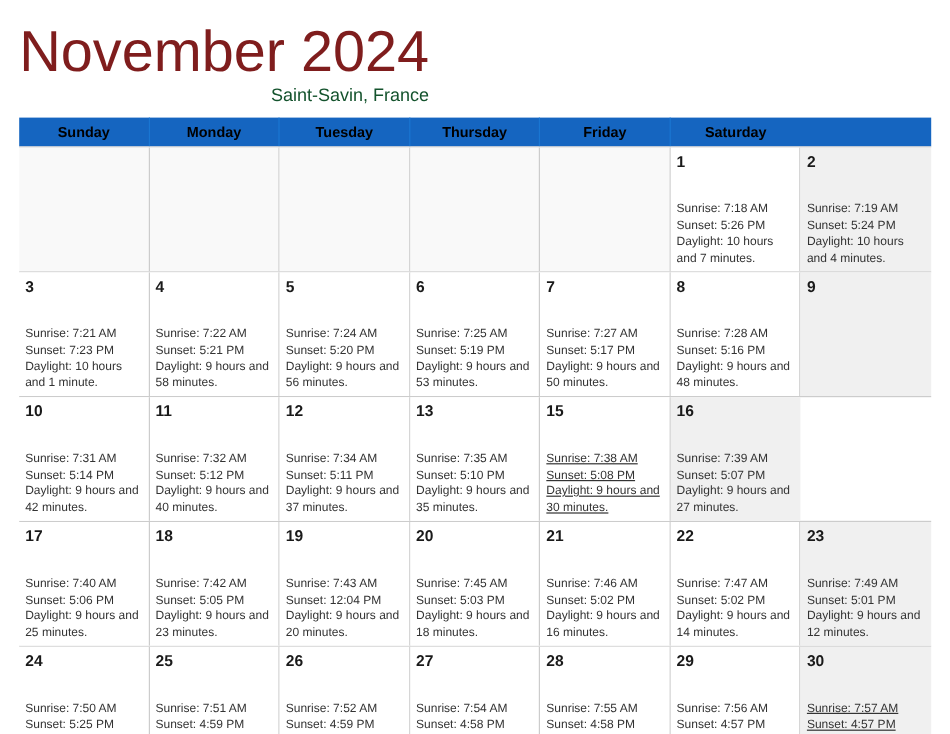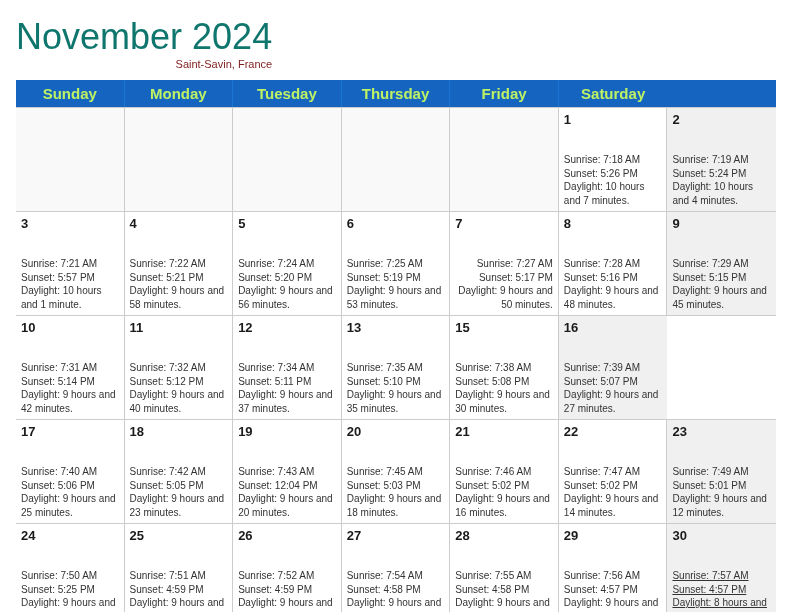--- a/index.html
+++ b/index.html
@@ -25,41 +25,41 @@
     }
     .logo {
       display: flex;
       flex-direction: column;
       align-items: flex-start;
     }
     .title-block {
       text-align: right;
     }
     .month-title {
-      font-size: 36px;
+      font-size: 48px;
       font-weight: normal;
-      color: #0f766e;
+      color: #7f1d1d;
     }
     .location {
-      font-size: 11px;
-      color: #7f1d1d;
+      font-size: 15px;
+      color: #14532d;
     }
     .calendar {
       flex: 1;
       display: flex;
       flex-direction: column;
     }
     .cal-header {
       display: grid;
       grid-template-columns: repeat(7, 1fr);
       background: #1565c0;
     }
     .cal-header-cell {
-      color: #bef264;
-      font-size: 15px;
+      color: #000000;
+      font-size: 12px;
       font-weight: bold;
       padding: 5px 6px;
       text-align: center;
       border-right: 1px solid #1976d2;
     }
     .cal-header-cell:last-child { border-right: none; }
     .cal-body {
       flex: 1;
       display: flex;
       flex-direction: column;
@@ -133,21 +133,21 @@
             <span class="day-num">2</span>
             <div class="cell-text" style="white-space: pre-line;">Sunrise: 7:19 AM
 Sunset: 5:24 PM
 Daylight: 10 hours and 4 minutes.</div>
           </div>
         </div>
         <div class="cal-row">
           <div class="cal-cell">
             <span class="day-num">3</span>
             <div class="cell-text" style="white-space: pre-line;">Sunrise: 7:21 AM
-Sunset: 5:57 PM
+Sunset: 7:23 PM
 Daylight: 10 hours and 1 minute.</div>
           </div>
           <div class="cal-cell">
             <span class="day-num">4</span>
             <div class="cell-text" style="white-space: pre-line;">Sunrise: 7:22 AM
 Sunset: 5:21 PM
 Daylight: 9 hours and 58 minutes.</div>
           </div>
           <div class="cal-cell">
             <span class="day-num">5</span>
@@ -156,35 +156,32 @@
 Daylight: 9 hours and 56 minutes.</div>
           </div>
           <div class="cal-cell">
             <span class="day-num">6</span>
             <div class="cell-text" style="white-space: pre-line;">Sunrise: 7:25 AM
 Sunset: 5:19 PM
 Daylight: 9 hours and 53 minutes.</div>
           </div>
           <div class="cal-cell">
             <span class="day-num">7</span>
-            <div class="cell-text" style="white-space: pre-line; text-align: right;">Sunrise: 7:27 AM
+            <div class="cell-text" style="white-space: pre-line;">Sunrise: 7:27 AM
 Sunset: 5:17 PM
 Daylight: 9 hours and 50 minutes.</div>
           </div>
           <div class="cal-cell">
             <span class="day-num">8</span>
             <div class="cell-text" style="white-space: pre-line;">Sunrise: 7:28 AM
 Sunset: 5:16 PM
 Daylight: 9 hours and 48 minutes.</div>
           </div>
           <div class="cal-cell shaded">
             <span class="day-num">9</span>
-            <div class="cell-text" style="white-space: pre-line;">Sunrise: 7:29 AM
-Sunset: 5:15 PM
-Daylight: 9 hours and 45 minutes.</div>
           </div>
         </div>
         <div class="cal-row">
           <div class="cal-cell">
             <span class="day-num">10</span>
             <div class="cell-text" style="white-space: pre-line;">Sunrise: 7:31 AM
 Sunset: 5:14 PM
 Daylight: 9 hours and 42 minutes.</div>
           </div>
           <div class="cal-cell">
@@ -200,21 +197,21 @@
 Daylight: 9 hours and 37 minutes.</div>
           </div>
           <div class="cal-cell">
             <span class="day-num">13</span>
             <div class="cell-text" style="white-space: pre-line;">Sunrise: 7:35 AM
 Sunset: 5:10 PM
 Daylight: 9 hours and 35 minutes.</div>
           </div>
           <div class="cal-cell">
             <span class="day-num">15</span>
-            <div class="cell-text" style="white-space: pre-line;">Sunrise: 7:38 AM
+            <div class="cell-text" style="white-space: pre-line; text-decoration: underline;">Sunrise: 7:38 AM
 Sunset: 5:08 PM
 Daylight: 9 hours and 30 minutes.</div>
           </div>
           <div class="cal-cell shaded">
             <span class="day-num">16</span>
             <div class="cell-text" style="white-space: pre-line;">Sunrise: 7:39 AM
 Sunset: 5:07 PM
 Daylight: 9 hours and 27 minutes.</div>
           </div>
         </div>

